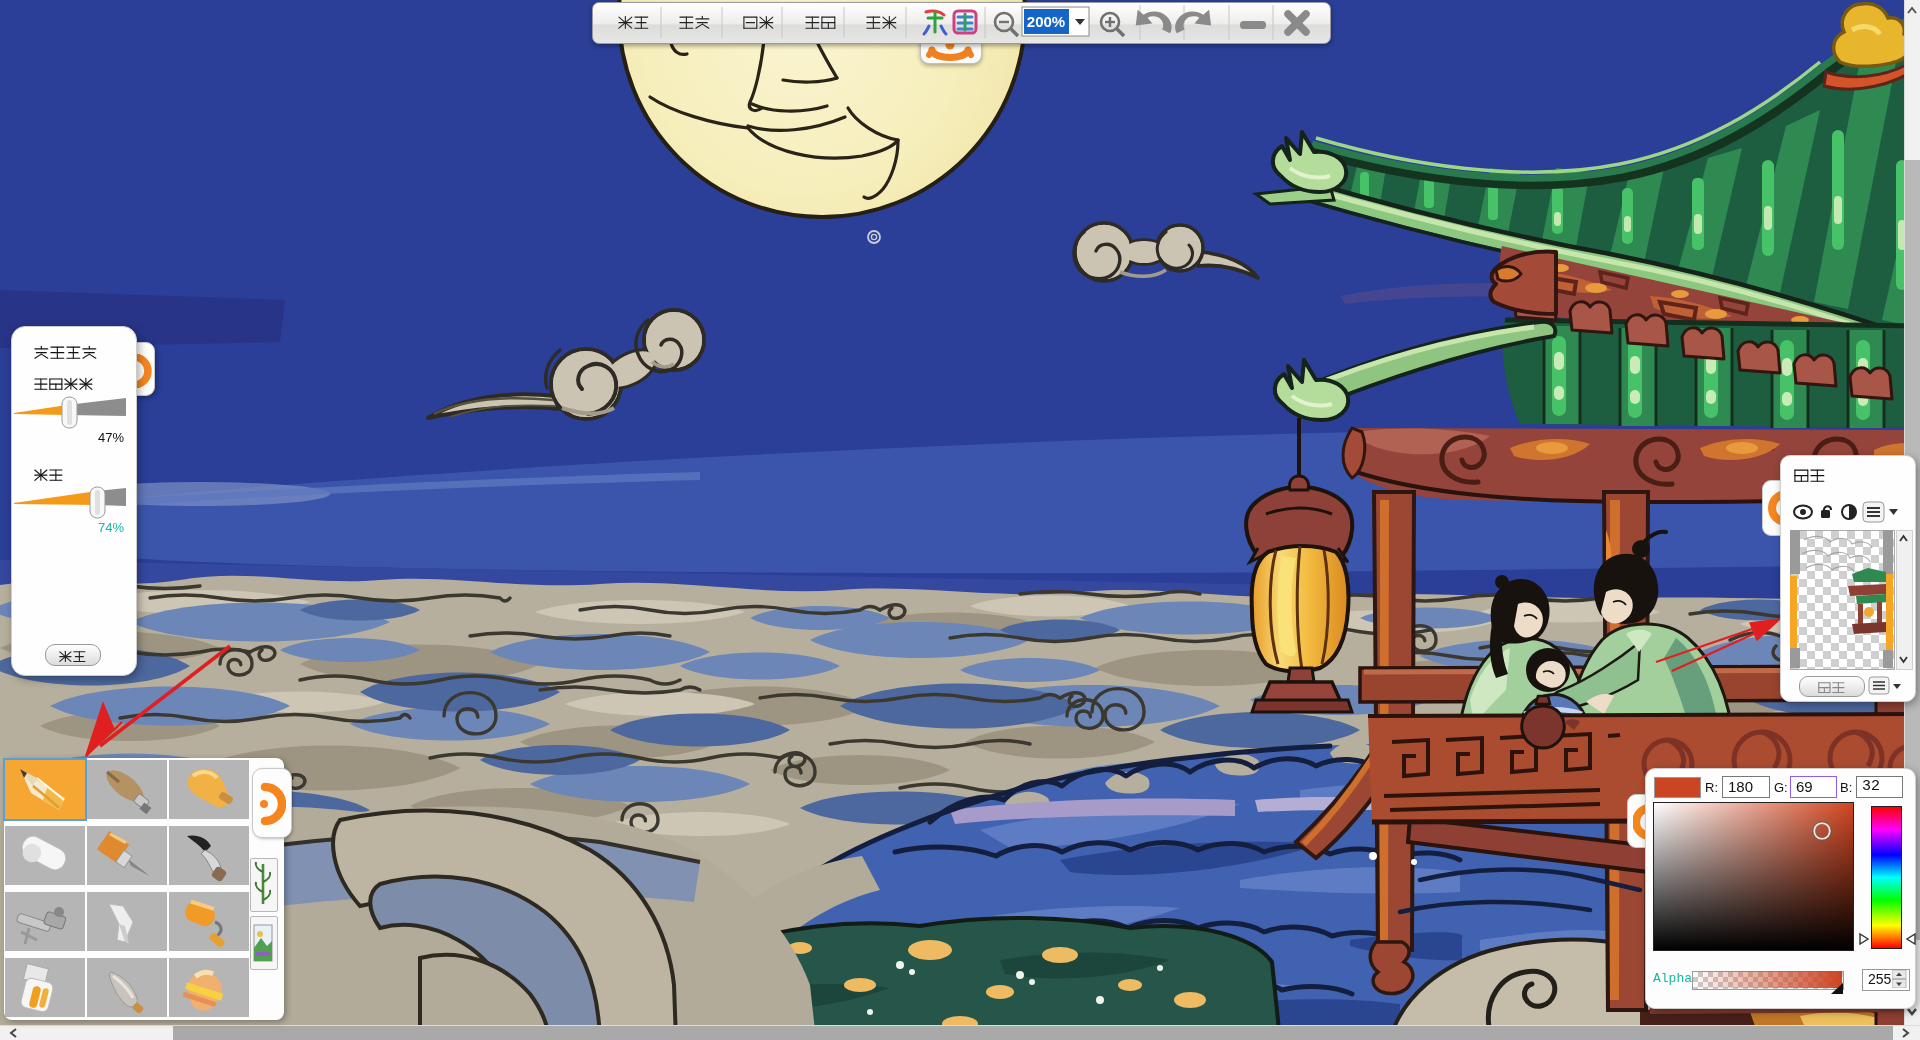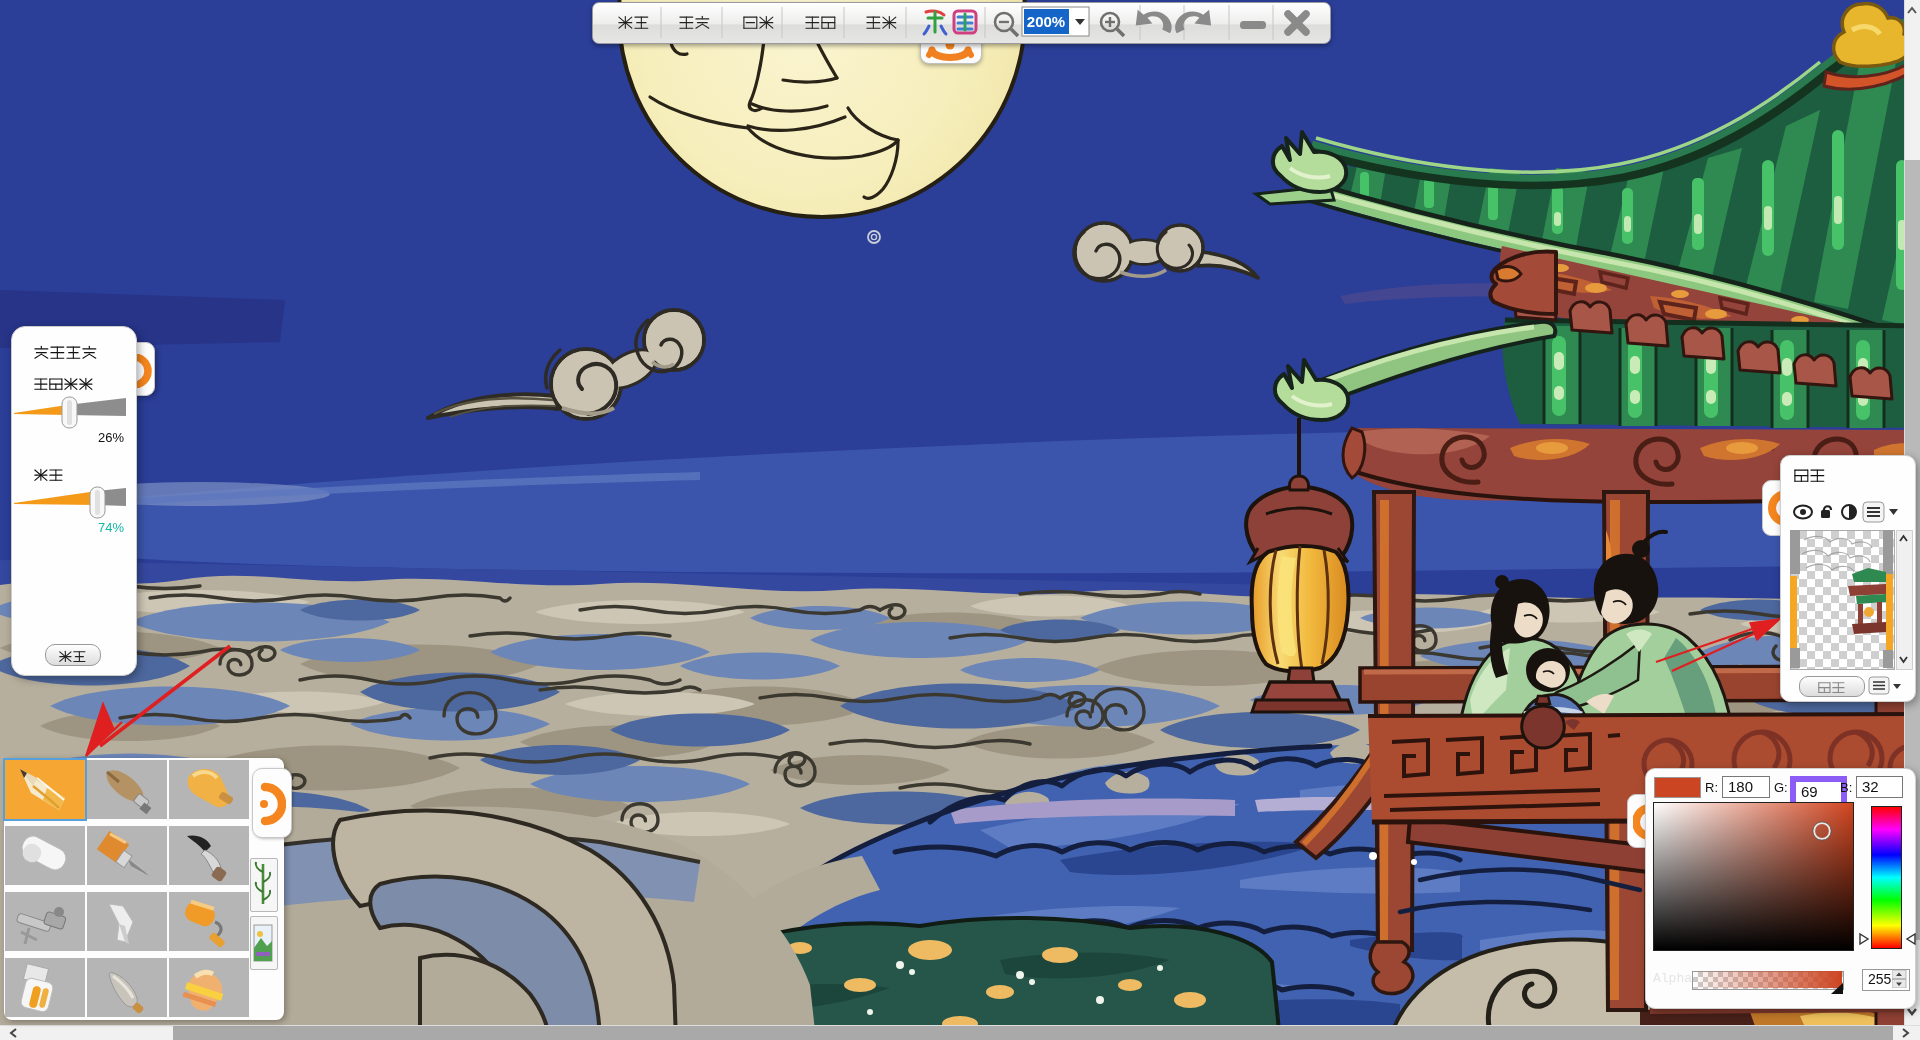--- a/index.html
+++ b/index.html
@@ -780,21 +780,21 @@
           <line x1="6.86" y1="1.4" x2="6.86" y2="12.32"></line>
           <line x1="0.84" y1="7.140000000000001" x2="12.88" y2="7.140000000000001"></line>
         </g>
       </svg></span>
 <svg class="abs" style="left:14px;top:396px" width="116" height="34">
  <polygon points="0,17 53,9 53,19 0,18" fill="#f49a18"></polygon>
  <polygon points="53,9 112,2 112,20 53,19" fill="#8d8d8d"></polygon>
  <rect x="48" y="1" width="15" height="31" rx="7" fill="#f8f8f8" stroke="#9a9a9a"></rect>
  <rect x="53" y="4" width="5" height="25" rx="2.5" fill="#e0e0e0"></rect>
 </svg>
-<span class="abs" style="left:98px;top:430px;font-size:13px;color:#111;">26%</span>
+<span class="abs" style="left:98px;top:430px;font-size:13px;color:#111;">47%</span>
 <span class="cjk abs" style="left:34px;top:468px;font-size:14px;color:#111;"><svg width="14" height="14.700000000000001" style="vertical-align:-2px;margin-right:1px;">
         <g stroke="currentColor" stroke-width="1.1" stroke-linecap="round">
           <line x1="0.84" y1="1.96" x2="12.88" y2="12.32"></line>
           <line x1="12.88" y1="1.96" x2="0.84" y2="12.32"></line>
           <line x1="6.86" y1="1.4" x2="6.86" y2="12.32"></line>
           <line x1="0.84" y1="7.140000000000001" x2="12.88" y2="7.140000000000001"></line>
         </g>
       </svg><svg width="14" height="14.700000000000001" style="vertical-align:-2px;margin-right:1px;">
         <g stroke="currentColor" stroke-width="1.1" stroke-linecap="round">
           <line x1="0.84" y1="1.96" x2="12.88" y2="1.96"></line>
@@ -1013,34 +1013,34 @@
 <div class="abs" style="left:1627px;top:794px;width:36px;height:52px;background:#fdfdfd;border:1px solid #c8c8c8;border-radius:9px;"></div>
 <svg class="abs" style="left:1633px;top:804px" width="30" height="36">
  <path d="M17,4 A13,13 0 0 0 17,32" fill="none" stroke="#f5861f" stroke-width="8" stroke-linecap="round"></path>
  <circle cx="20" cy="18" r="3.5" fill="#f5861f"></circle>
 </svg>
 <div class="abs" style="left:1645px;top:768px;width:269px;height:239px;background:#fdfdfd;border:1px solid #cfcfcf;border-radius:10px;box-shadow:2px 3px 8px rgba(0,0,0,.35);"></div>
 <div class="abs" style="left:1654px;top:777px;width:45px;height:19px;background:#cc4522;border:1px solid #999;"></div>
 <span class="abs" style="left:1705px;top:780px;font-size:13px;color:#111;">R:</span>
 <div class="abs" style="left:1722px;top:776px;width:46px;height:20px;background:#fff;border:1px solid #777;font-size:15px;color:#111;"><span style="position:relative;left:5px;top:1px;">180</span></div>
 <span class="abs" style="left:1774px;top:780px;font-size:13px;color:#111;">G:</span>
-<div class="abs" style="left:1790px;top:776px;width:45px;height:20px;background:#fff;border:6px solid #8b5cf6;font-size:15px;color:#111;"><span style="position:relative;left:5px;top:1px;">69</span></div>
+<div class="abs" style="left:1790px;top:776px;width:45px;height:20px;background:#fff;border:1px solid #8b5cf6;font-size:15px;color:#111;"><span style="position:relative;left:5px;top:1px;">69</span></div>
 <span class="abs" style="left:1840px;top:780px;font-size:13px;color:#111;">B:</span>
-<div class="abs" style="left:1856px;top:776px;width:45px;height:20px;background:#fff;border:1px solid #777;font-size:15px;color:#111;"><span style="position:relative;left:5px;top:1px;">32</span></div>
+<div class="abs" style="left:1856px;top:776px;width:45px;height:20px;background:#fff;border:1px solid #777;font-size:15px;color:#111;font-family:Liberation Mono, monospace;"><span style="position:relative;left:5px;top:1px;">32</span></div>
 <div class="abs" style="left:1653px;top:802px;width:199px;height:147px;background:linear-gradient(to top,#000,rgba(0,0,0,0)),linear-gradient(to right,#fff,#d14520);border:1px solid #222;"></div>
 <svg class="abs" style="left:1804px;top:813px" width="36" height="36">
  <circle cx="18" cy="18" r="8" fill="none" stroke="#e8e8e8" stroke-width="2.2"></circle>
  <circle cx="18" cy="18" r="9.2" fill="none" stroke="#555" stroke-width="0.8"></circle>
 </svg>
 <div class="abs" style="left:1871px;top:806px;width:29px;height:141px;background:linear-gradient(to bottom,#ff0000 0%,#ff00ff 16%,#0000ff 34%,#00ffff 50%,#00ff00 66%,#ffff00 84%,#ff0000 100%);border:1px solid #222;"></div>
 <svg class="abs" style="left:1858px;top:930px" width="60" height="18">
  <path d="M2,4 L2,14 L10,9 Z" fill="#fff" stroke="#333" stroke-width="1.4"></path>
  <path d="M57,4 L57,14 L49,9 Z" fill="#fff" stroke="#333" stroke-width="1.4"></path>
 </svg>
-<span class="abs" style="left:1653px;top:971px;font-size:13px;color:#e5e5e5;font-family:'Liberation Mono',monospace;">Alpha</span>
+<span class="abs" style="left:1653px;top:971px;font-size:13px;color:#14b8a6;font-family:'Liberation Mono',monospace;">Alpha</span>
 <div class="abs" style="left:1692px;top:971px;width:150px;height:17px;background:linear-gradient(45deg,#ccc 25%,transparent 25%,transparent 75%,#ccc 75%),linear-gradient(45deg,#ccc 25%,#fff 25%,#fff 75%,#ccc 75%);background-size:10px 10px;background-position:0 0,5px 5px;border:1px solid #999;"></div>
 <div class="abs" style="left:1692px;top:971px;width:150px;height:17px;background:linear-gradient(to right,rgba(204,69,34,0),rgba(204,69,34,1));"></div>
 <svg class="abs" style="left:1828px;top:982px" width="18" height="14">
       <path d="M15,1 L15,12 L3,12 Z" fill="#111"></path>
     </svg>
 <div class="abs" style="left:1862px;top:969px;width:46px;height:20px;background:#fff;border:1px solid #999;"></div>
 <span class="abs" style="left:1868px;top:971px;font-size:14px;color:#111;">255</span>
 <svg class="abs" style="left:1892px;top:970px" width="15" height="18">
  <rect x="0" y="0" width="14" height="8.5" fill="#e8e8e8" stroke="#aaa" stroke-width="0.8"></rect>
  <rect x="0" y="9.5" width="14" height="8.5" fill="#e8e8e8" stroke="#aaa" stroke-width="0.8"></rect>

